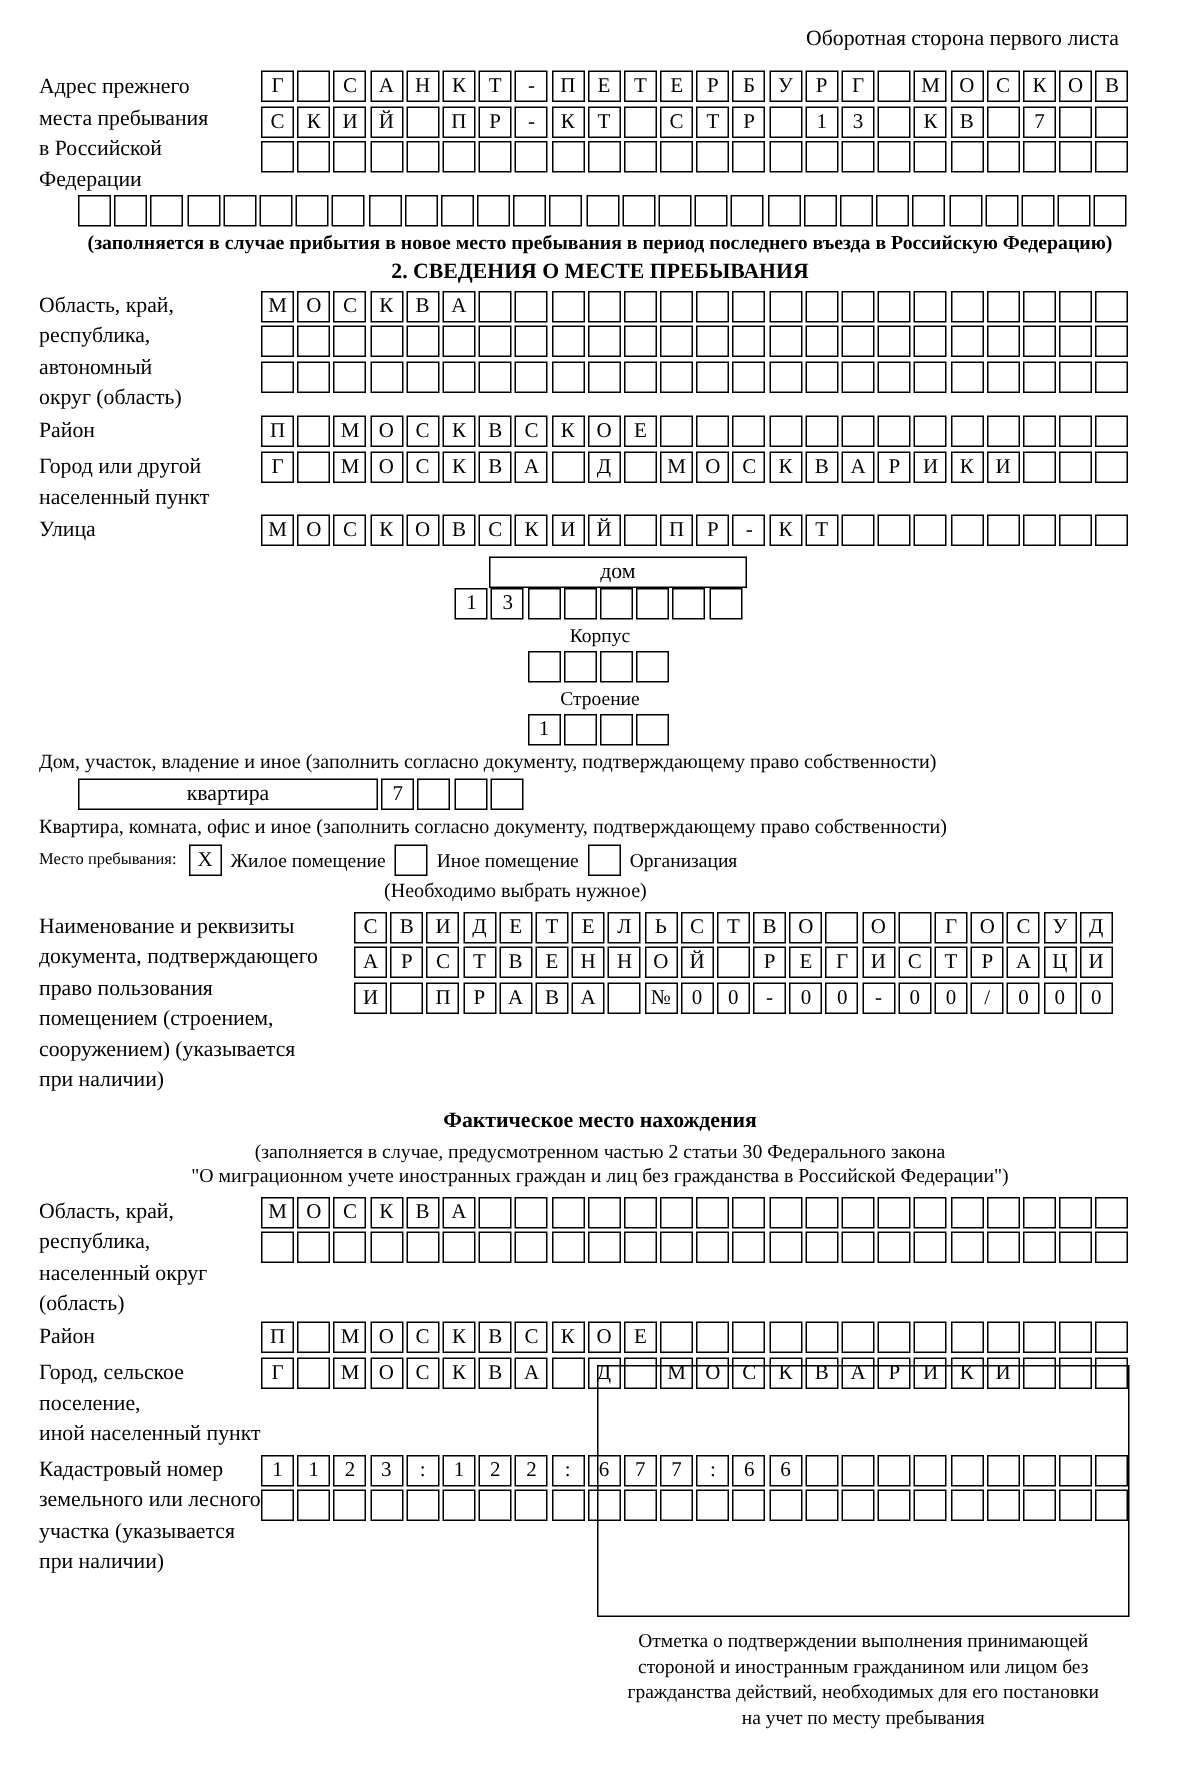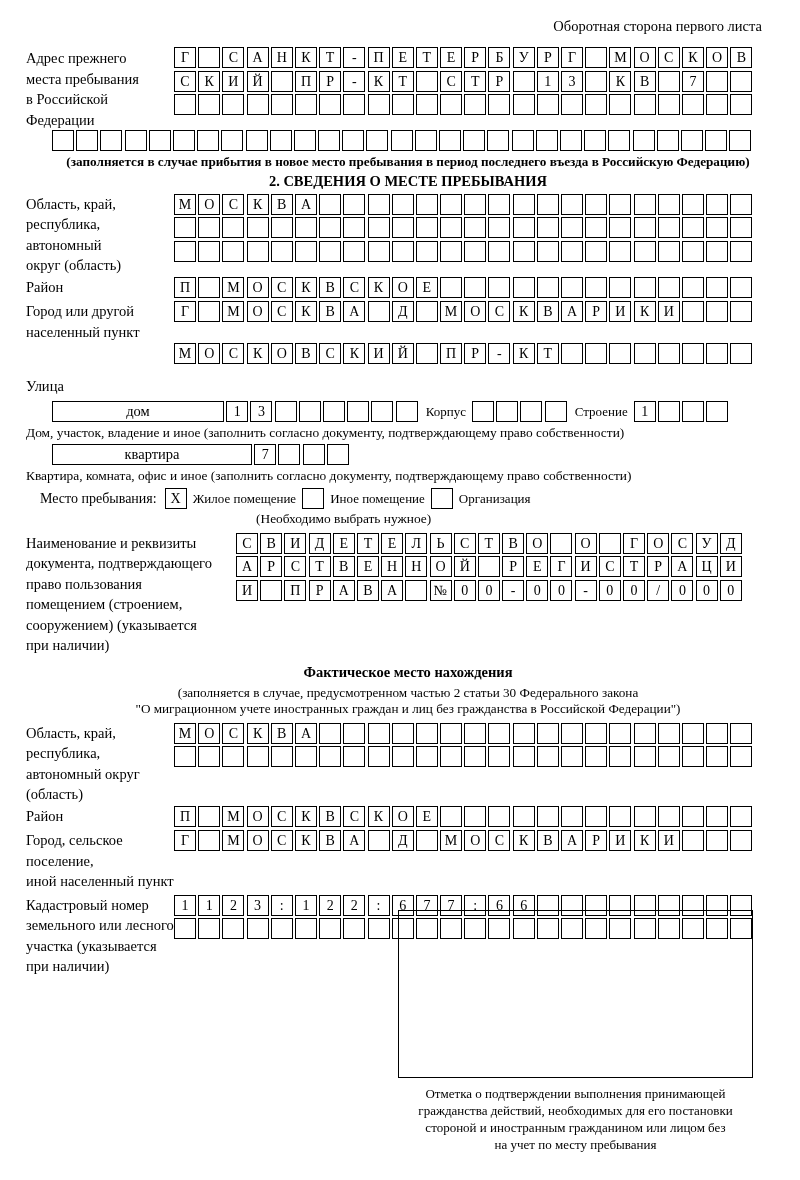--- a/index.html
+++ b/index.html
@@ -13,36 +13,35 @@
     font-family: "Liberation Serif", serif;
     color: #000;
     position: relative;
     overflow: hidden;
   }
   .page {
     position: relative;
     width: 800px;
     height: 1180px;
     box-sizing: border-box;
-    padding: 18px 10px 10px 26px;
+    padding: 18px 26px 10px 26px;
   }
   .hdr-right {
     text-align: right;
     font-size: 14.5px;
     padding-right: 28px;
     margin-bottom: 12px;
   }
   .row {
     display: flex;
     align-items: flex-start;
   }
   .lbl {
-    font-size: 14px;
+    font-size: 11px;
     line-height: 21px;
-    margin-left: 14px;
   }
   .bx {
     width: 22px;
     height: 21px;
     border: 1px solid #000;
     margin-right: 2.2px;
     box-sizing: border-box;
     text-align: center;
     font-size: 14px;
     line-height: 19px;
@@ -401,21 +400,21 @@
           <div class="bx">К</div>
           <div class="bx">И</div>
           <div class="bx"></div>
           <div class="bx"></div>
           <div class="bx"></div>
         </div>
     </div>
   </div>
 
   <div class="row" style="margin-top:1px;">
-    <div class="labelcol" style="width:148px;margin-top:33px;">Улица</div>
+    <div class="labelcol" style="width:148px;">Улица</div>
     <div class="bxrow" id="st0">
         <div class="bx">М</div>
         <div class="bx">О</div>
         <div class="bx">С</div>
         <div class="bx">К</div>
         <div class="bx">О</div>
         <div class="bx">В</div>
         <div class="bx">С</div>
         <div class="bx">К</div>
         <div class="bx">И</div>
@@ -430,21 +429,21 @@
         <div class="bx"></div>
         <div class="bx"></div>
         <div class="bx"></div>
         <div class="bx"></div>
         <div class="bx"></div>
         <div class="bx"></div>
         <div class="bx"></div>
       </div>
   </div>
 
-  <div class="row" style="margin-top:4px;align-items:center;">
+  <div class="row" style="margin-top:4px;align-items:center;flex-direction:column;">
     <div class="wide-label-box" style="width:172px;margin-left:26px;">дом</div>
     <div class="bxrow" style="margin-bottom:0;" id="hs0">
         <div class="bx">1</div>
         <div class="bx">3</div>
         <div class="bx"></div>
         <div class="bx"></div>
         <div class="bx"></div>
         <div class="bx"></div>
         <div class="bx"></div>
         <div class="bx"></div>
@@ -571,21 +570,21 @@
   </div>
 
   <div class="bold-center" style="margin-top:8px;">Фактическое место нахождения</div>
   <div class="note" style="margin-top:4px;">(заполняется в случае, предусмотренном частью 2 статьи 30 Федерального закона</div>
   <div class="note">"О миграционном учете иностранных граждан и лиц без гражданства в Российской Федерации")</div>
 
   <div class="row" style="margin-top:6px;">
     <div class="labelcol" style="width:148px;">
       <div>Область, край,</div>
       <div>республика,</div>
-      <div>автономный округ</div>
+      <div>населенный округ</div>
       <div>(область)</div>
     </div>
     <div>
       <div class="bxrow" id="ar0">
           <div class="bx">М</div>
           <div class="bx">О</div>
           <div class="bx">С</div>
           <div class="bx">К</div>
           <div class="bx">В</div>
           <div class="bx">А</div>
@@ -759,18 +758,18 @@
           <div class="bx"></div>
           <div class="bx"></div>
           <div class="bx"></div>
         </div>
     </div>
   </div>
 
   <div class="stamp-box"></div>
   <div class="stamp-caption">
     <div>Отметка о подтверждении выполнения принимающей</div>
+    <div>стороной и иностранным гражданином или лицом без</div>
     <div>гражданства действий, необходимых для его постановки</div>
-    <div>стороной и иностранным гражданином или лицом без</div>
     <div>на учет по месту пребывания</div>
   </div>
 
 </div>
 
 </body></html>

